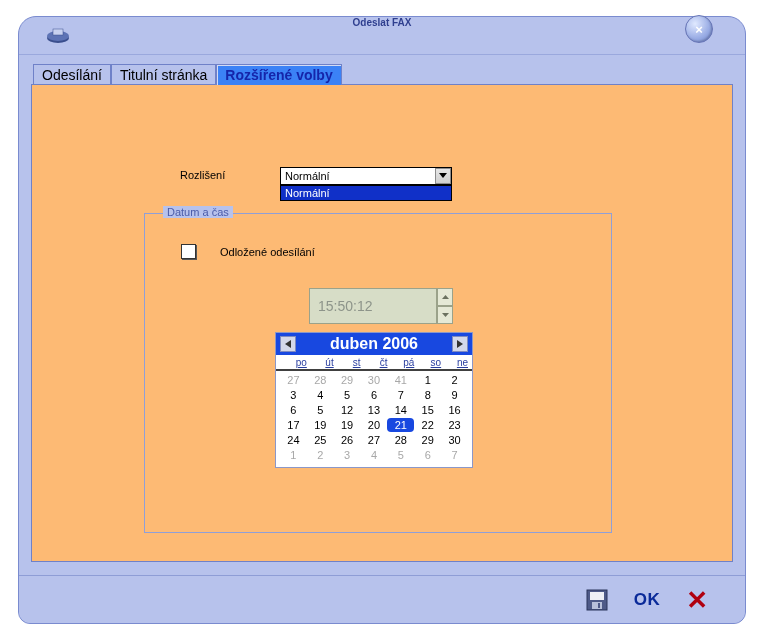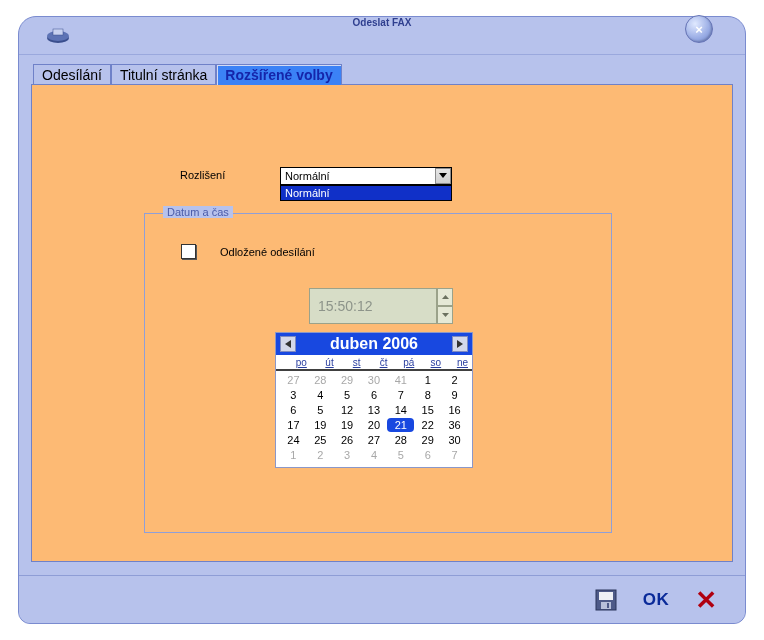--- a/index.html
+++ b/index.html
@@ -256,21 +256,21 @@
     position: absolute;
     left: 0;
     bottom: 0;
     width: 100%;
     height: 48px;
     border-top: 1px solid #8e9dd6;
     display: flex;
     align-items: center;
     justify-content: flex-end;
     gap: 26px;
-    padding-right: 28px;
+    padding-right: 37px;
     background: #b7c2ec;
     border-radius: 0 0 12px 12px;
   }
   .save-icon svg, .ok-label, .cancel-x { display: block; }
   .ok-label {
     color: #0a2a99;
     font-weight: bold;
     font-size: 17px;
     letter-spacing: 0.5px;
   }
@@ -393,21 +393,21 @@
             <span>13</span>
             <span>14</span>
             <span>15</span>
             <span>16</span>
             <span>17</span>
             <span>19</span>
             <span>19</span>
             <span>20</span>
             <span class="today">21</span>
             <span>22</span>
-            <span>36</span>
+            <span>23</span>
             <span>24</span>
             <span>25</span>
             <span>26</span>
             <span>27</span>
             <span>28</span>
             <span>29</span>
             <span>30</span>
             <span class="muted">1</span>
             <span class="muted">2</span>
             <span class="muted">3</span>

